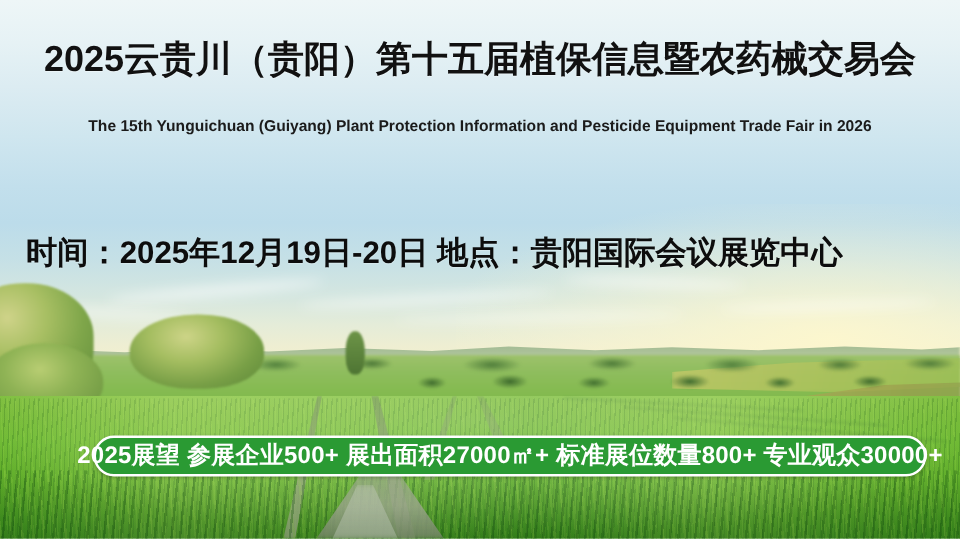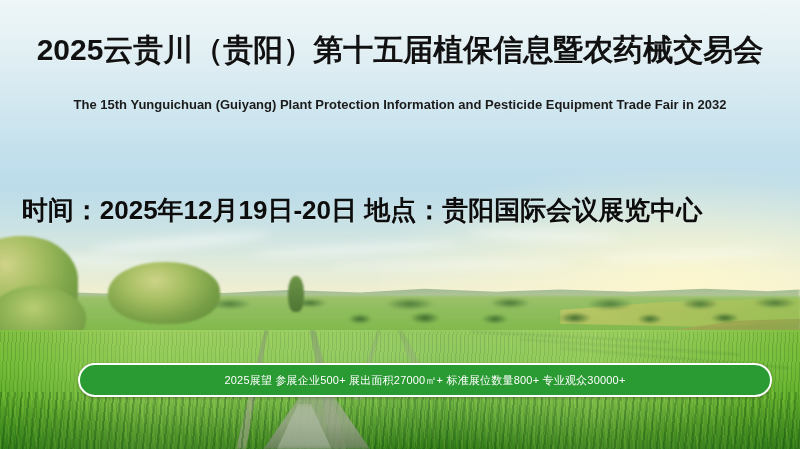--- a/index.html
+++ b/index.html
@@ -242,21 +242,21 @@
     position:absolute; left:78px; top:363px;
     width:694px; height:34px;
     background:#2a9a33;
     border:2px solid #ffffff;
     border-radius:17px;
     display:flex; align-items:center; justify-content:center;
     box-shadow:0 1px 3px rgba(0,0,0,.25);
   }
   .stats-text{
     color:#ffffff;
-    font-size:11px; line-height:17px; font-weight:normal;
+    font-size:20px; line-height:17px; font-weight:bold;
     white-space:nowrap; letter-spacing:.2px;
   }
 </style>
 </head>
 <body>
 
 <div id="poster">
 
   <div class="sky"></div>
   <div class="sky-glow"></div>
@@ -288,21 +288,21 @@
   <div class="fl fl2"></div>
   <div class="fl fl3"></div>
   <div class="field-light"></div>
   <div class="grass-tex2"></div>
   <div class="path-main"></div>
   <div class="path-spec"></div>
   <div class="field-vignette"></div>
 
   <div class="title">2025云贵川（贵阳）第十五届植保信息暨农药械交易会</div>
 
-  <div class="subtitle">The 15th Yunguichuan (Guiyang) Plant Protection Information and Pesticide Equipment Trade Fair in 2032</div>
+  <div class="subtitle">The 15th Yunguichuan (Guiyang) Plant Protection Information and Pesticide Equipment Trade Fair in 2026</div>
 
   <div class="datetime">时间：2025年12月19日-20日 地点：贵阳国际会议展览中心</div>
 
   <div class="stats-banner">
     <span class="stats-text">2025展望  参展企业500+  展出面积27000㎡+  标准展位数量800+  专业观众30000+</span>
   </div>
 
 </div>
 
 </body></html>

